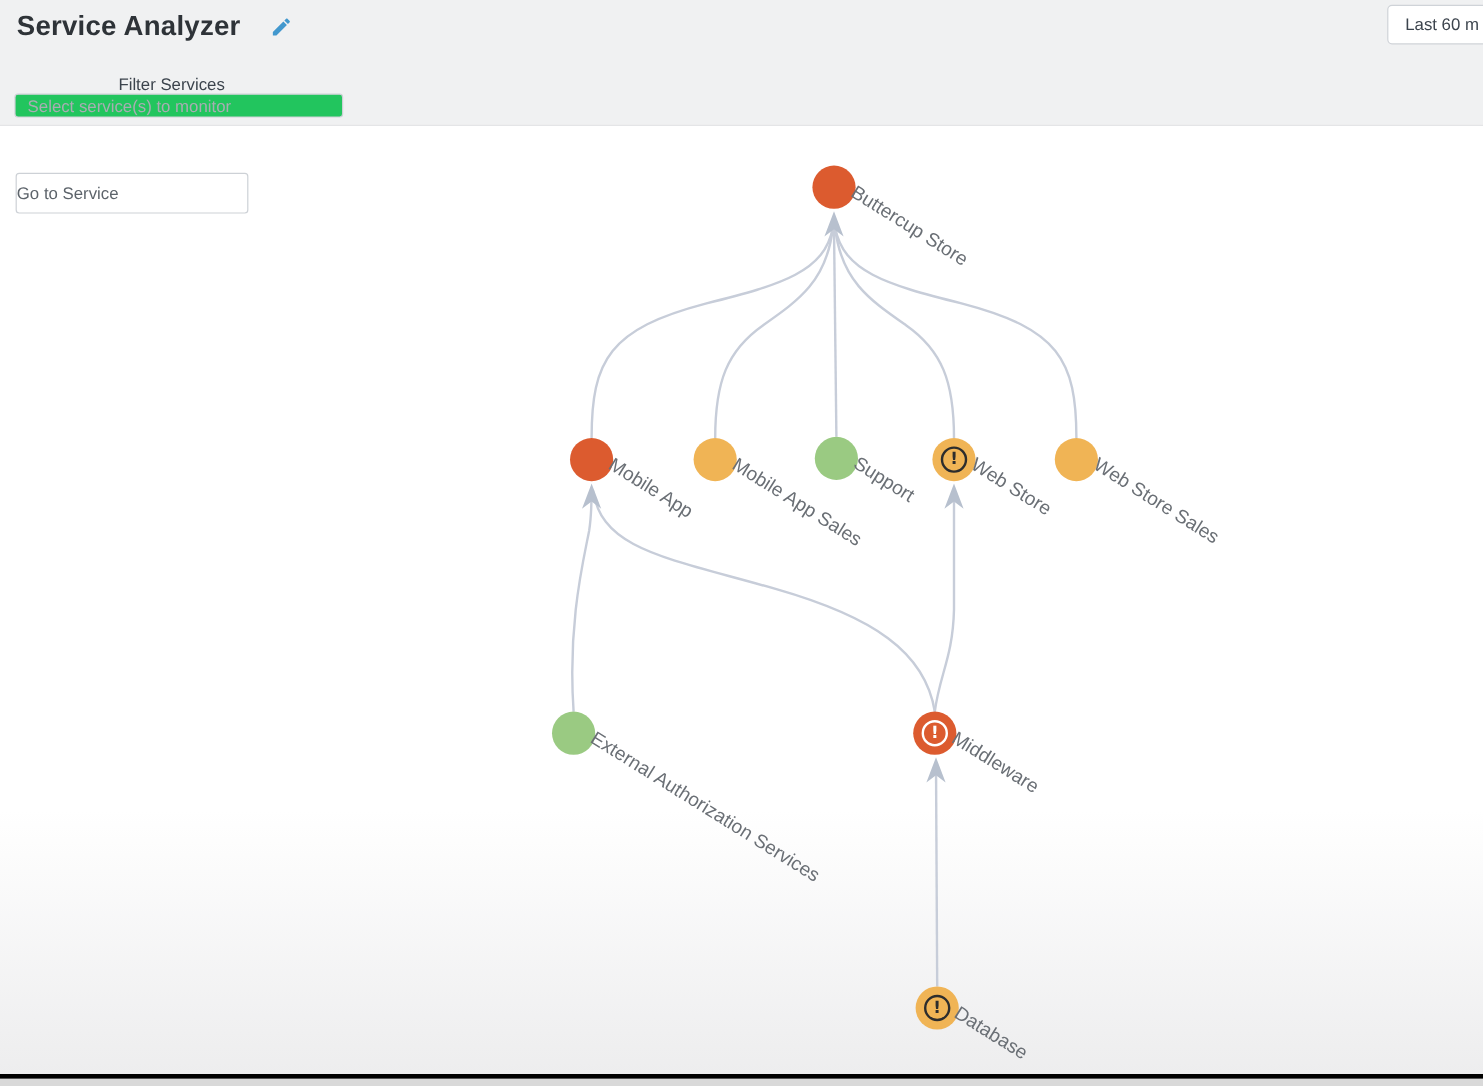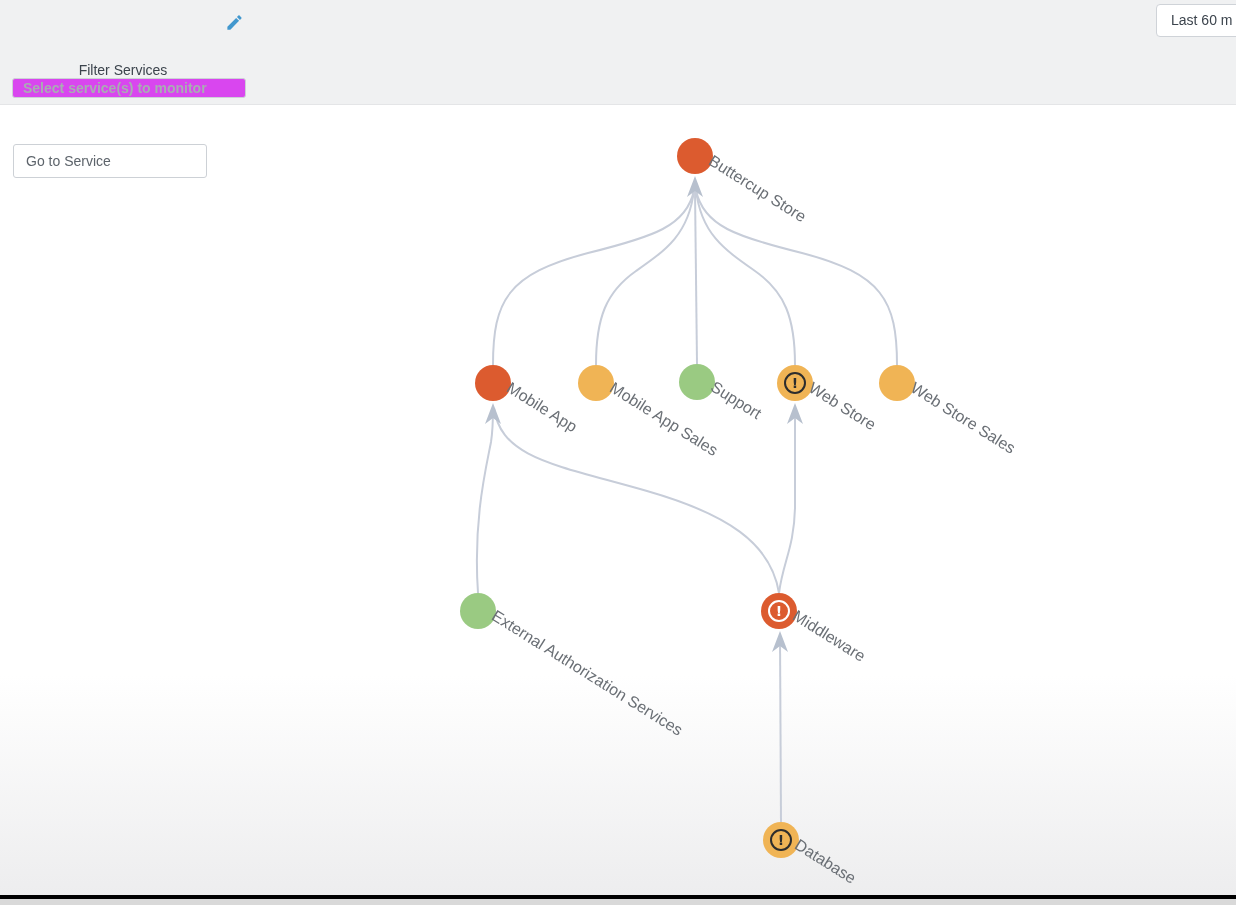--- a/index.html
+++ b/index.html
@@ -24,35 +24,34 @@
   .edit-pencil svg { width:19px; height:19px; fill:#4298ce; }
   .time-range-btn {
     position:absolute; left:1156px; top:4px; height:33px; width:130px;
     background:#ffffff; border:1px solid #cfd3d8; border-radius:4px;
     font-size:14px; color:#3c444d; text-align:left; padding:0 0 0 14px;
     line-height:31px; cursor:pointer; white-space:nowrap; overflow:hidden;
   }
   .filter-row { position:absolute; left:12px; top:62px; height:36px; display:flex; align-items:center;flex-direction:column; }
   .filter-label { font-size:14px; color:#3c444d; margin-right:12px; }
   .filter-input {
-    width:234px; height:35px; background:#d946ef; border:1px solid #cdd1d6; border-radius:3px;
+    width:274px; height:35px; background:#22c55e; border:1px solid #cdd1d6; border-radius:3px;
     font-size:14px; color:#333; padding:0 10px;
     font-family:"Liberation Sans","DejaVu Sans",sans-serif;
-    font-weight:bold;
   }
   .filter-input::placeholder { color:#a9adb3; opacity:1; }
   
   .canvas {
     position:absolute; left:0; top:106px; width:1236px; height:791px;
     background:linear-gradient(180deg,#ffffff 0%,#ffffff 72%,#ededee 100%);
   }
   .goto-service {
     position:absolute; left:13px; top:38px; width:194px; height:34px;
     background:#fff; border:1px solid #cdd1d6; border-radius:3px;
-    font-size:14px; color:#5d646b; text-align:left; padding:0 12px;
+    font-size:14px; color:#5d646b; text-align:left; padding:0 0;
     line-height:32px; cursor:pointer;
   }
   .bottom-line { position:absolute; left:0; top:895px; width:1236px; height:4px; background:#000; }
   .bottom-strip { position:absolute; left:0; top:899px; width:1236px; height:6px; background:#d9d9d9; }
   
   #edges-svg { position:absolute; left:0; top:0; width:1236px; height:791px; }
   .service-node {
     position:absolute; width:36px; height:36px; border-radius:50%;
     display:flex; align-items:center; justify-content:center; cursor:pointer;
   }
@@ -66,20 +65,21 @@
   .excl-light { border-color:#ffffff; color:#ffffff; }
   .node-label {
     position:absolute; font-size:16px; color:#6a6f75; white-space:nowrap;
     transform:rotate(32deg); transform-origin:0 0; cursor:default;
   }
 </style>
 </head>
 <body>
 
 <div class="header">
+  <div class="page-title">Service Analyzer</div>
   <span class="edit-pencil">
     <svg viewBox="0 0 24 24">
         <path d="M3 17.25V21h3.75L17.8 9.94l-3.75-3.75L3 17.25zM20.7 7.04c.39-.39.39-1.02 0-1.41l-2.34-2.34c-.39-.39-1.02-.39-1.41 0l-1.83 1.83 3.75 3.75 1.83-1.83z"></path>
       </svg>
   </span>
   <button class="time-range-btn">Last 60 m</button>
   <div class="filter-row">
     <span class="filter-label">Filter Services</span>
     <input class="filter-input" placeholder="Select service(s) to monitor" style="">
   </div>

